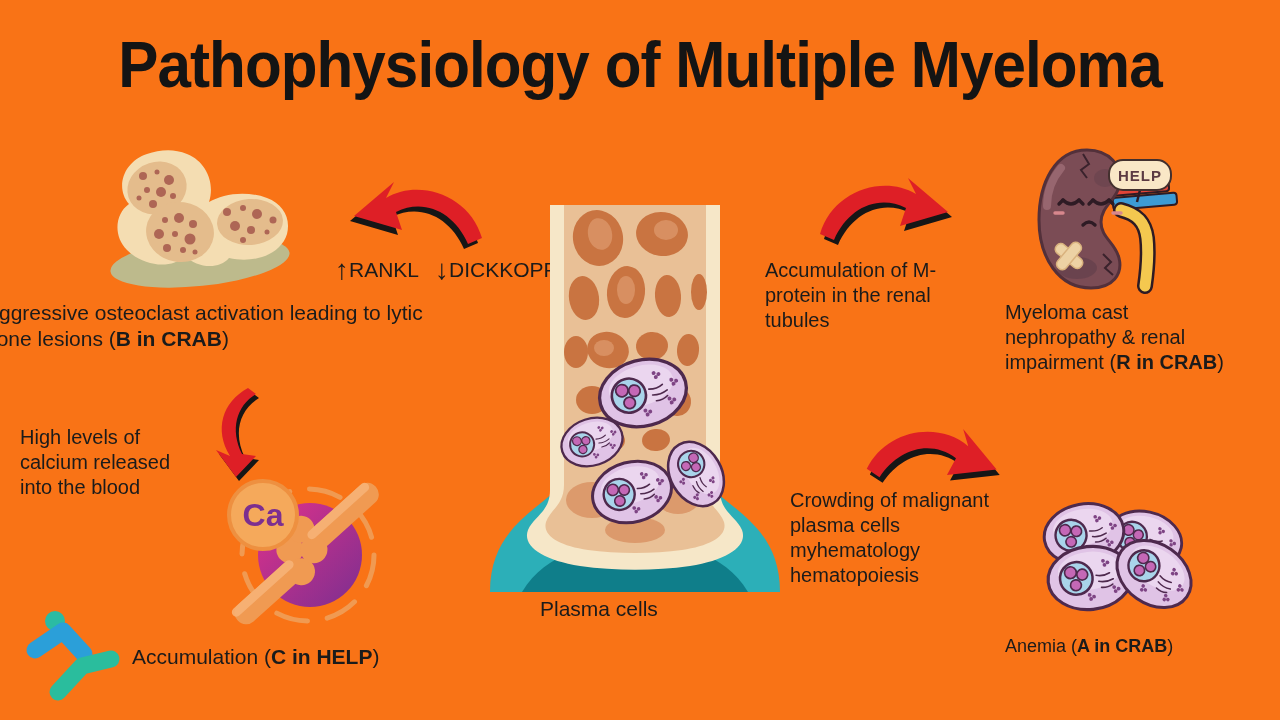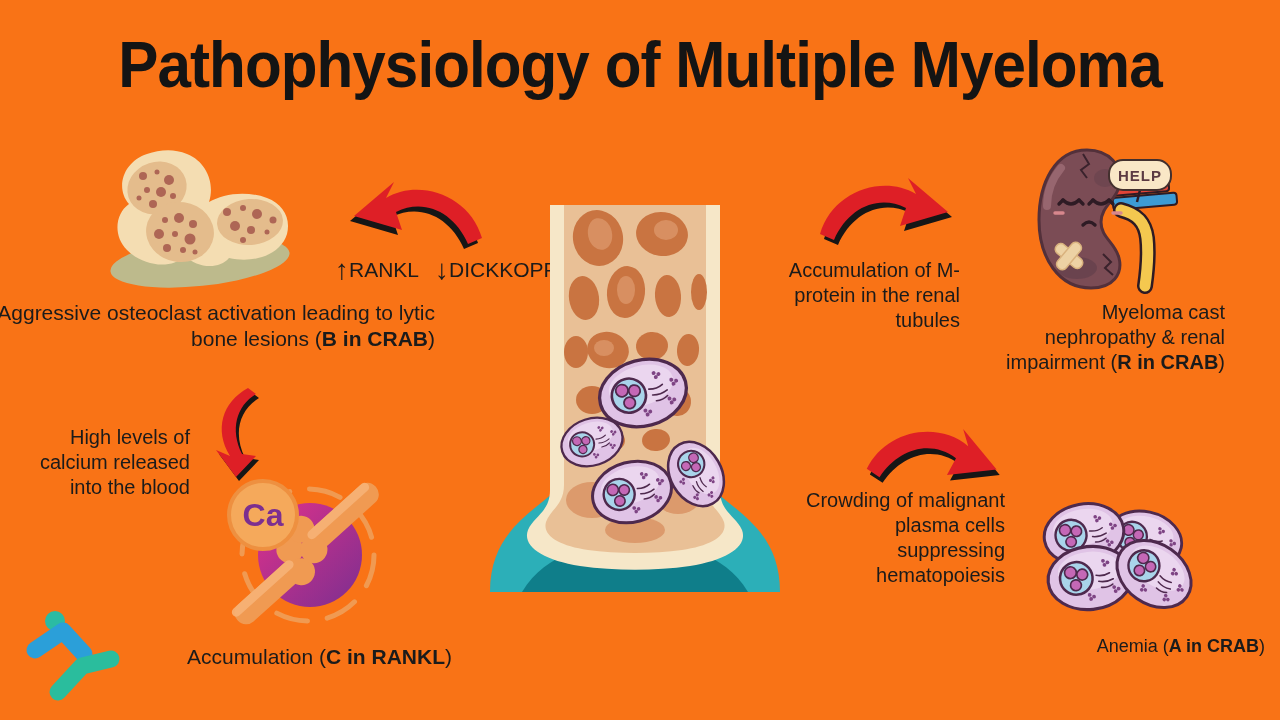--- a/index.html
+++ b/index.html
@@ -1,21 +1,21 @@
 <!DOCTYPE html>
 <html><head>
 <meta charset="utf-8">
 <style>
   * { margin:0; padding:0; box-sizing:border-box; }
   body { background:#ffffff; font-family:"Liberation Sans", sans-serif; }
   .canvas { position:relative; width:1280px; height:720px; background:#f97316; overflow:hidden; }
   .abs { position:absolute; }
   .title { left:0; top:28px; width:1280px; text-align:center; font-size:64px; font-weight:700;
            letter-spacing:-1px; color:#141414; white-space:nowrap; transform:scaleX(0.94); }
-  .txt { font-size:20px; line-height:25px; text-align:right; color:#1b1b1b; }
+  .txt { font-size:20px; line-height:25px; text-align:left; color:#1b1b1b; }
   .txt b { font-weight:bold; }
   .sig { font-size:21px; color:#1b1b1b; white-space:nowrap; }
   .sigarrow { font-size:28px; font-weight:500; position:relative; top:2px; }
   .sig .gap { display:inline-block; width:16px; }
   .footer { left:0; top:676px; width:1280px; text-align:center; font-size:20px; color:#1b1b1b; }
   svg { display:block; overflow:visible; }
 </style>
 </head>
 <body>
 
@@ -142,20 +142,21 @@
       <ellipse cx="112" cy="300" rx="26" ry="18"></ellipse>
       <ellipse cx="198" cy="298" rx="22" ry="16"></ellipse>
       <ellipse cx="155" cy="330" rx="30" ry="13"></ellipse>
     </g>
     <use href="#pcell" transform="translate(163,193) rotate(-15) scale(1.1)"></use>
     <use href="#pcell" transform="translate(112,242) rotate(-18) scale(0.78)"></use>
     <use href="#pcell" transform="translate(152,292) rotate(-15) scale(1.0)"></use>
     <use href="#pcell" transform="translate(216,274) rotate(60) scale(0.85)"></use>
   </svg>
 
+  <div class="abs txt" style="left:540px; top:596px; width:200px; font-size:21px;">Plasma cells</div>
 
   <svg class="abs" style="left:812px; top:168px;" width="140" height="85" viewBox="0 0 140 85">
     <use href="#swoosh"></use>
   </svg>
 
   <div class="abs txt" style="left:765px; top:258px; width:195px;">Accumulation of M-protein in the renal tubules</div>
 
   <svg class="abs" style="left:1025px; top:138px;" width="170" height="160" viewBox="0 0 170 160">
     <g>
       <rect x="86" y="46" width="58" height="12" rx="3" fill="#E04438" stroke="#2E1B24" stroke-width="2" transform="rotate(-5 86 52)"></rect>
@@ -209,28 +210,28 @@
       <circle cx="96" cy="80" r="13.5" fill="#F09A52"></circle>
       <rect x="-8" y="70" width="80" height="9" rx="4.5" fill="#F6B277" opacity="0.9"></rect>
       <rect x="100" y="63" width="80" height="9" rx="4.5" fill="#F6B277" opacity="0.9"></rect>
     </g>
     <circle cx="43" cy="40" r="34" fill="#F5A95B"></circle>
     <circle cx="43" cy="40" r="34" fill="none" stroke="#EE9040" stroke-width="4"></circle>
     <text x="43" y="51" text-anchor="middle" font-family="Liberation Sans, sans-serif" font-size="32" font-weight="bold" fill="#7C2F90">Ca</text>
   </svg>
 
   <div class="abs txt" style="left:132px; top:644px; width:320px; font-size:21px;">
-    <span>Accumulation (</span><b>C in RANKL</b><span>)</span>
+    <span>Accumulation (</span><b>C in HELP</b><span>)</span>
   </div>
 
   <svg class="abs" style="left:862px; top:414px;" width="140" height="85" viewBox="0 0 140 85">
     <use href="#swoosh" transform="rotate(10 70 42)"></use>
   </svg>
 
-  <div class="abs txt" style="left:790px; top:488px; width:215px;">Crowding of malignant plasma cells suppressing hematopoiesis</div>
+  <div class="abs txt" style="left:790px; top:488px; width:215px;">Crowding of malignant plasma cells myhematology hematopoiesis</div>
 
   <svg class="abs" style="left:1032px; top:492px;" width="165" height="125" viewBox="0 0 165 125">
     <use href="#pcell" transform="translate(112,48) rotate(12) scale(0.95)"></use>
     <use href="#pcell" transform="translate(52,42) rotate(-10) scale(1.0)"></use>
     <use href="#pcell" transform="translate(58,86) rotate(-6) scale(1.05)"></use>
     <use href="#pcell" transform="translate(122,82) rotate(35) scale(1.0)"></use>
   </svg>
 
   <div class="abs txt" style="left:1005px; top:634px; width:260px; font-size:18px;">
     <span>Anemia (</span><b>A in CRAB</b><span>)</span>

